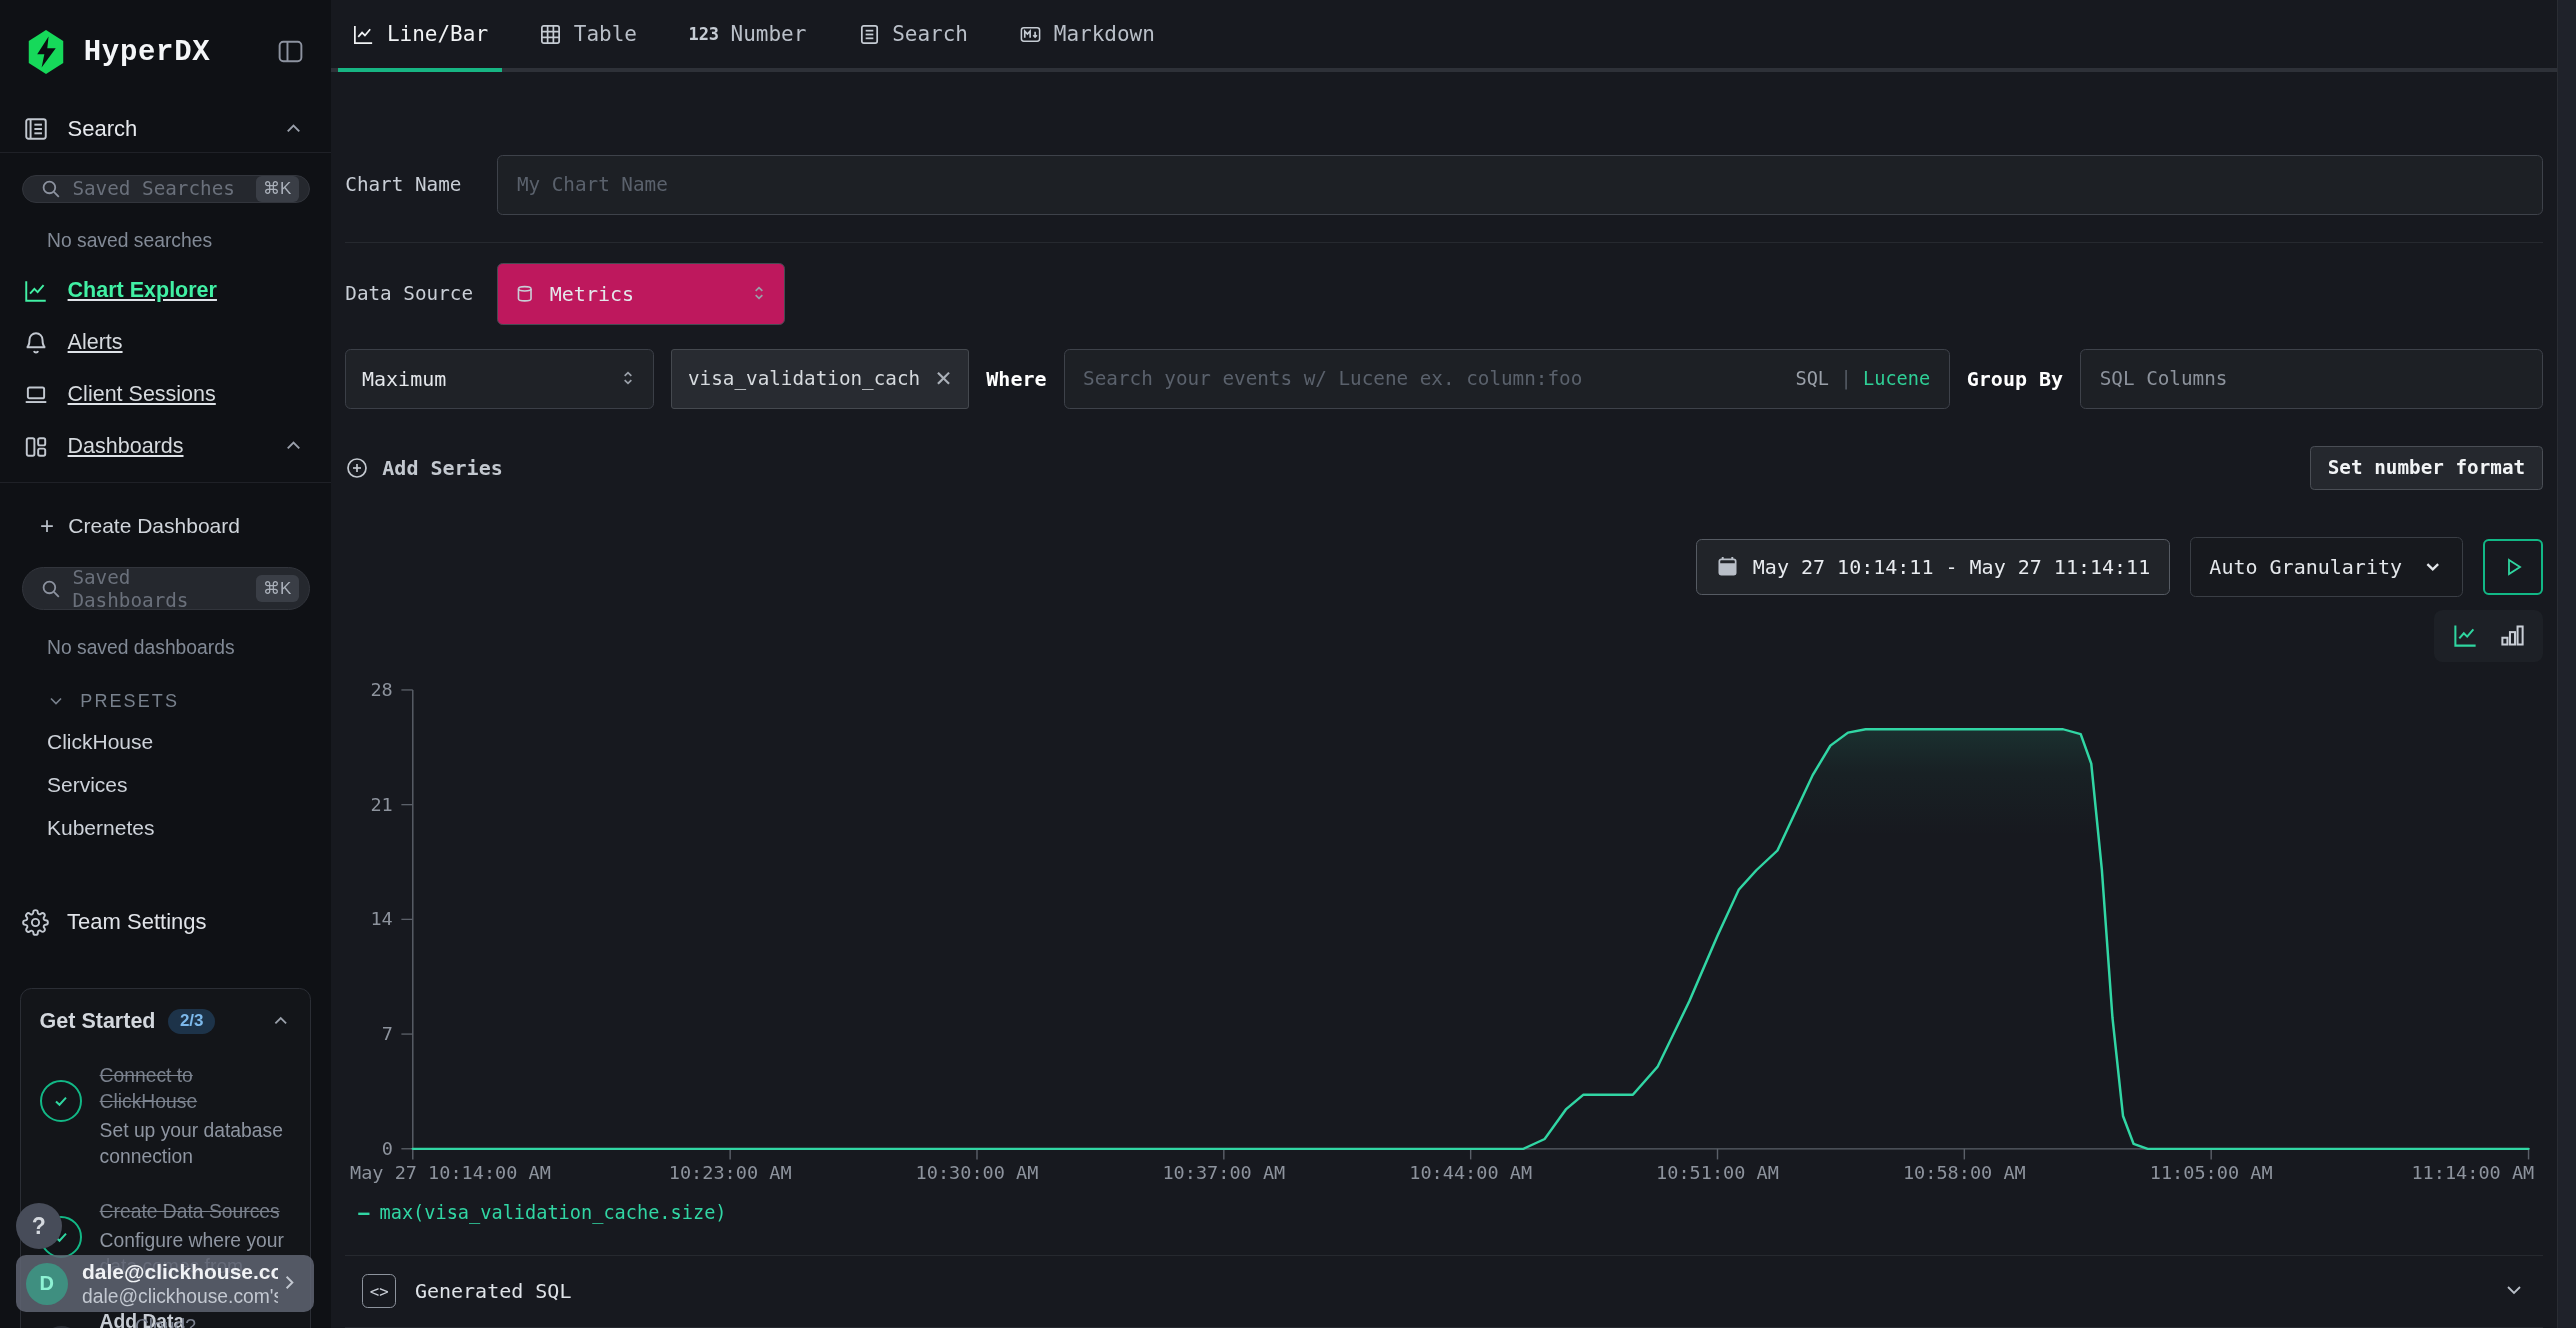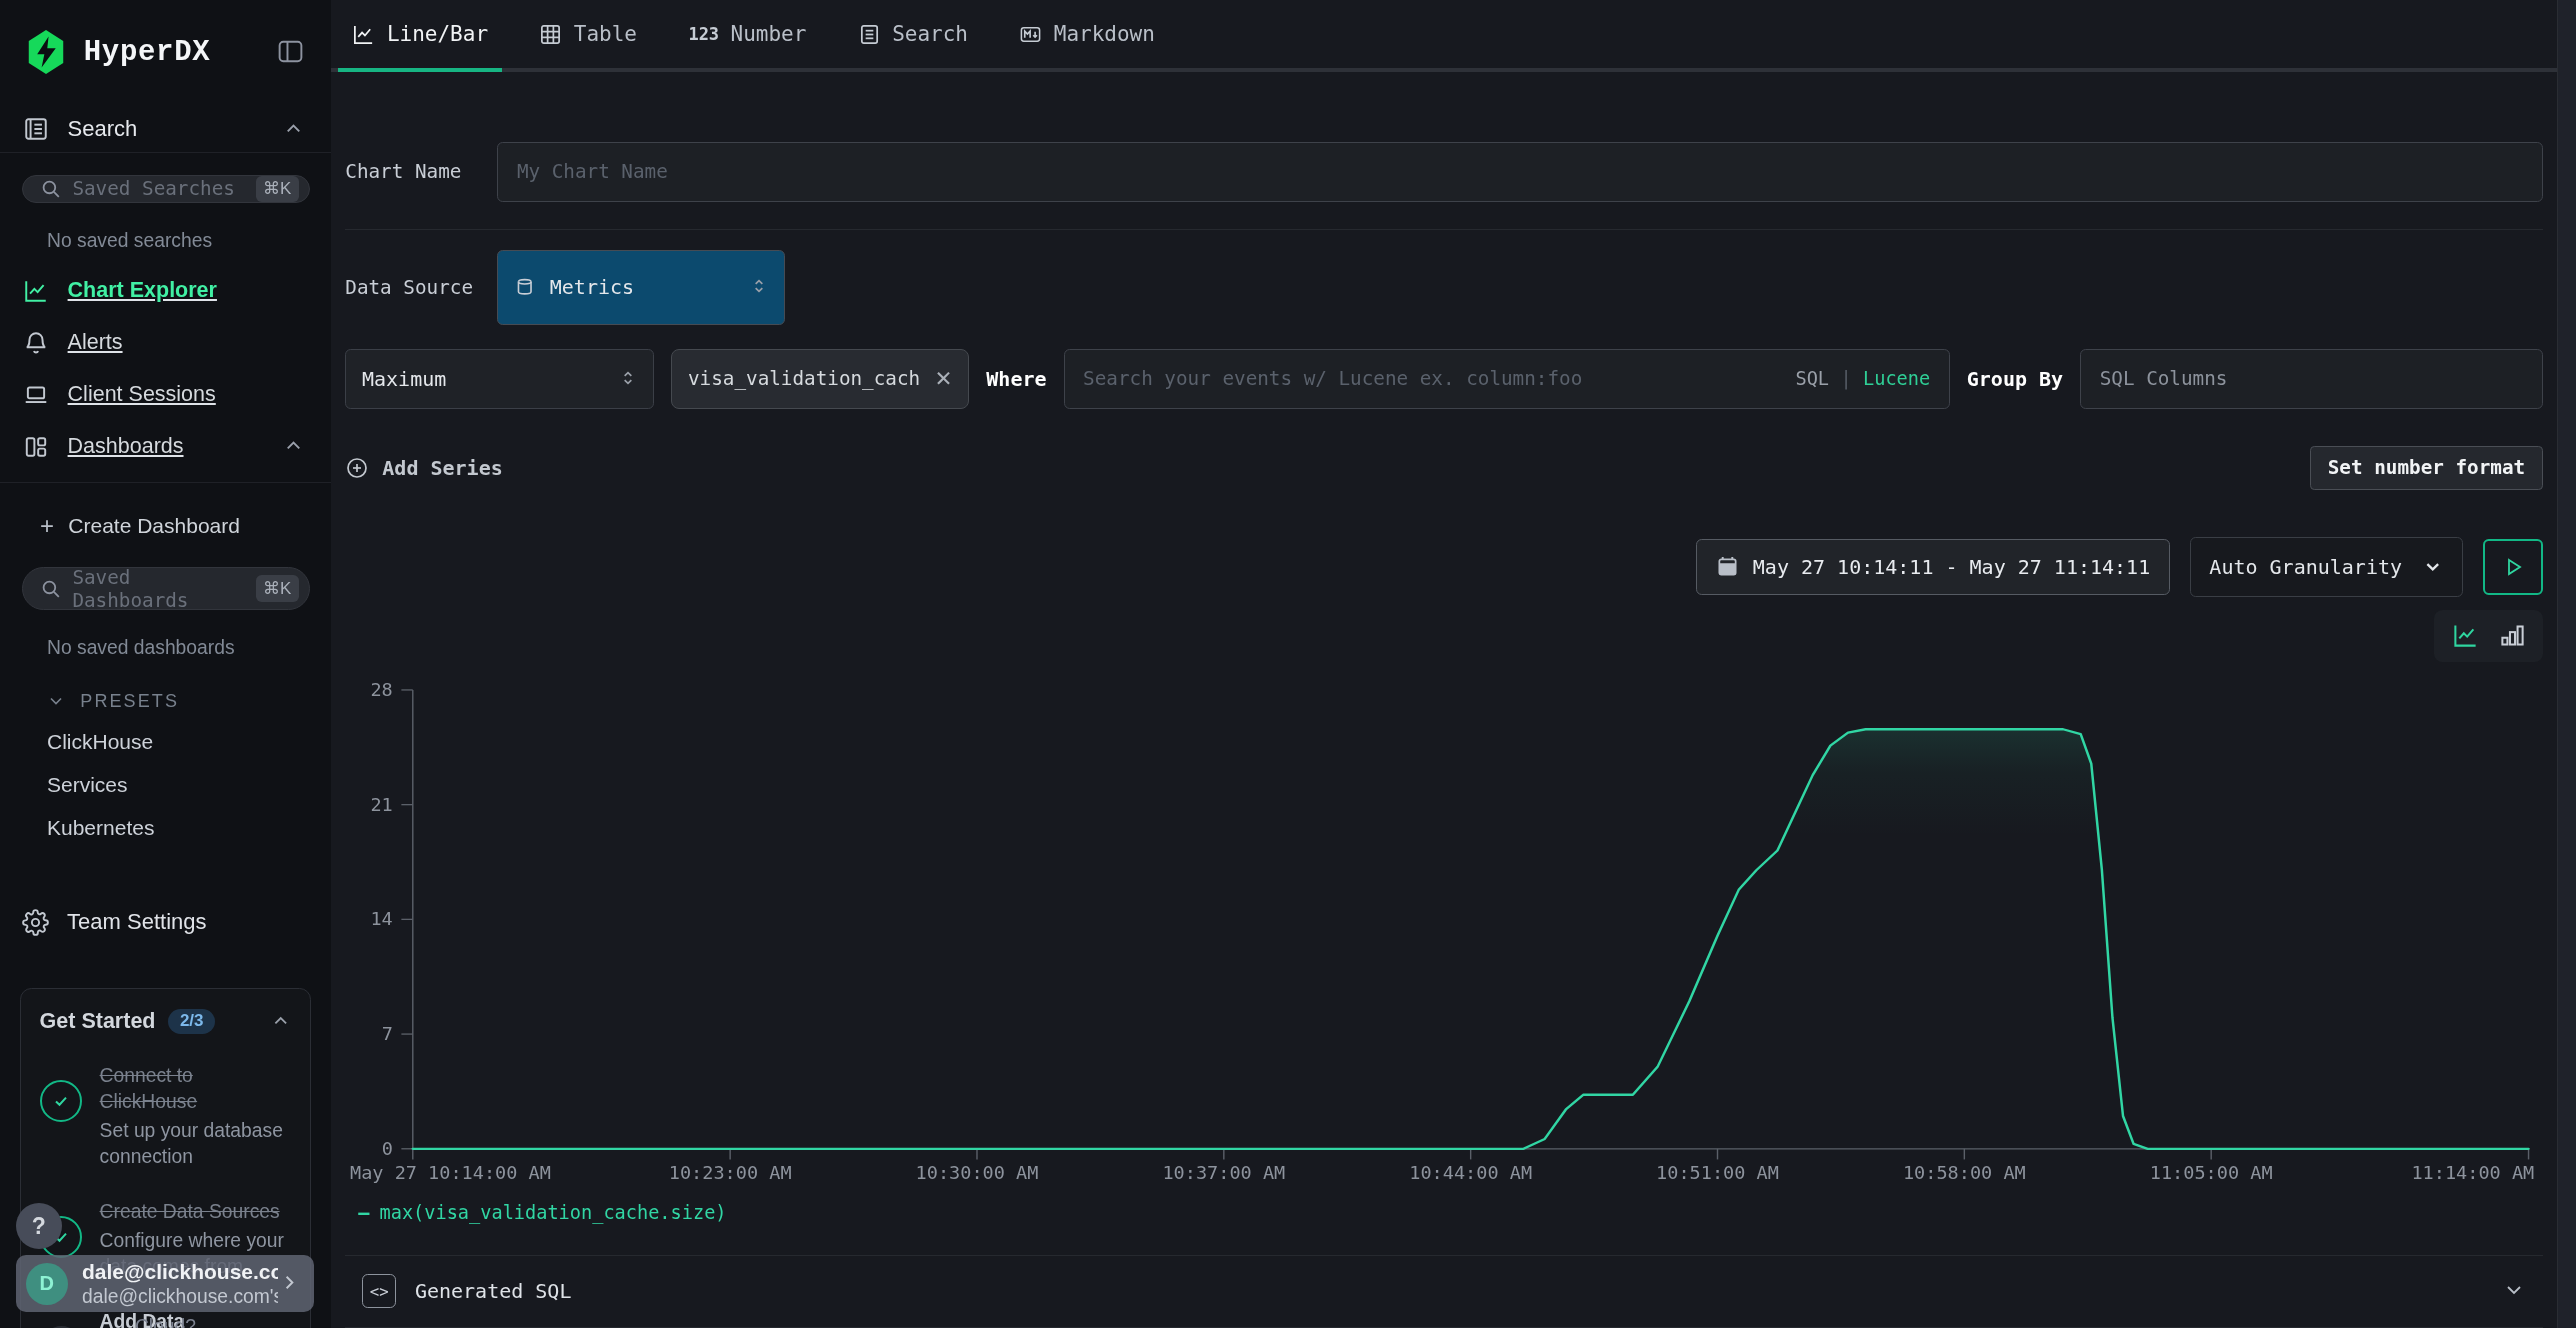--- a/index.html
+++ b/index.html
@@ -81,27 +81,27 @@
   .row-chart-name { margin-top:18.6px; }
   .form-label { font-family:"DejaVu Sans Mono","Liberation Mono",monospace; font-size:19.3px; color:#c9ced6; flex-shrink:0; }
   .lbl-col { width:152px; }
   .text-input { height:60px; background:#1d2025; border:1.4px solid #3e424a; border-radius:5.7px; display:flex; align-items:center; padding:0 18.6px; }
   .text-input input { background:transparent; border:none; outline:none; color:#e4e7eb; font-family:"DejaVu Sans Mono","Liberation Mono",monospace; font-size:19.3px; width:100%; }
   .text-input input::placeholder { color:#5a616c; }
   .flex1 { flex:1; min-width:0; }
   .hdivider { border-top:1.4px solid #26292f; margin-top:27px; }
 
   .row-data-source { margin-top:20px; }
-  .select-box { height:75px; background:#0c4a6e; border:1.4px solid #464b53; border-radius:5.7px; display:flex; align-items:center; padding:0 15.7px; gap:14.3px; }
+  .select-box { height:62px; background:#be185d; border:1.4px solid #464b53; border-radius:5.7px; display:flex; align-items:center; padding:0 15.7px; gap:14.3px; }
   .select-box .sel-text { font-family:"DejaVu Sans Mono","Liberation Mono",monospace; font-size:20px; color:#e4e7eb; }
   .updown { margin-left:auto; color:#9aa0a9; }
 
   .row-series { margin-top:24px; gap:17px; }
   .sel-agg { width:309px; height:60px; background:#1f2227; border-color:#3b3f47; }
-  .metric-tag { width:298px; height:60px; background:#282b31; border:1.4px solid #45494f; border-radius:8px; display:flex; align-items:center; padding:0 15.7px; flex-shrink:0; }
+  .metric-tag { width:298px; height:60px; background:#282b31; border:1.4px solid #45494f; border-radius:3px; display:flex; align-items:center; padding:0 15.7px; flex-shrink:0; }
   .metric-tag .tag-text { font-family:"DejaVu Sans Mono","Liberation Mono",monospace; font-size:19.3px; color:#d6dade; flex:1; overflow:hidden; white-space:nowrap; }
   .metric-tag .tag-x { color:#aab0b8; font-size:21.5px; margin-left:10px; }
   .where-label, .groupby-label { font-family:"DejaVu Sans Mono","Liberation Mono",monospace; font-size:20px; font-weight:bold; color:#ffffff; flex-shrink:0; }
   .lang-toggle { display:flex; align-items:center; gap:11.4px; font-family:"DejaVu Sans Mono","Liberation Mono",monospace; font-size:18.6px; flex-shrink:0; }
   .lang-sql { color:#9aa0a9; } .lang-sep { color:#565c66; } .lang-lucene { color:#2fcf96; }
   .input-groupby { width:463px; }
   .input-groupby input::placeholder { color:#8d939d; }
 
   .row-addseries { margin-top:37px; }
   .add-series { display:flex; align-items:center; gap:13px; color:#c3c8cf; font-family:"DejaVu Sans Mono","Liberation Mono",monospace; font-size:20px; font-weight:bold; }

